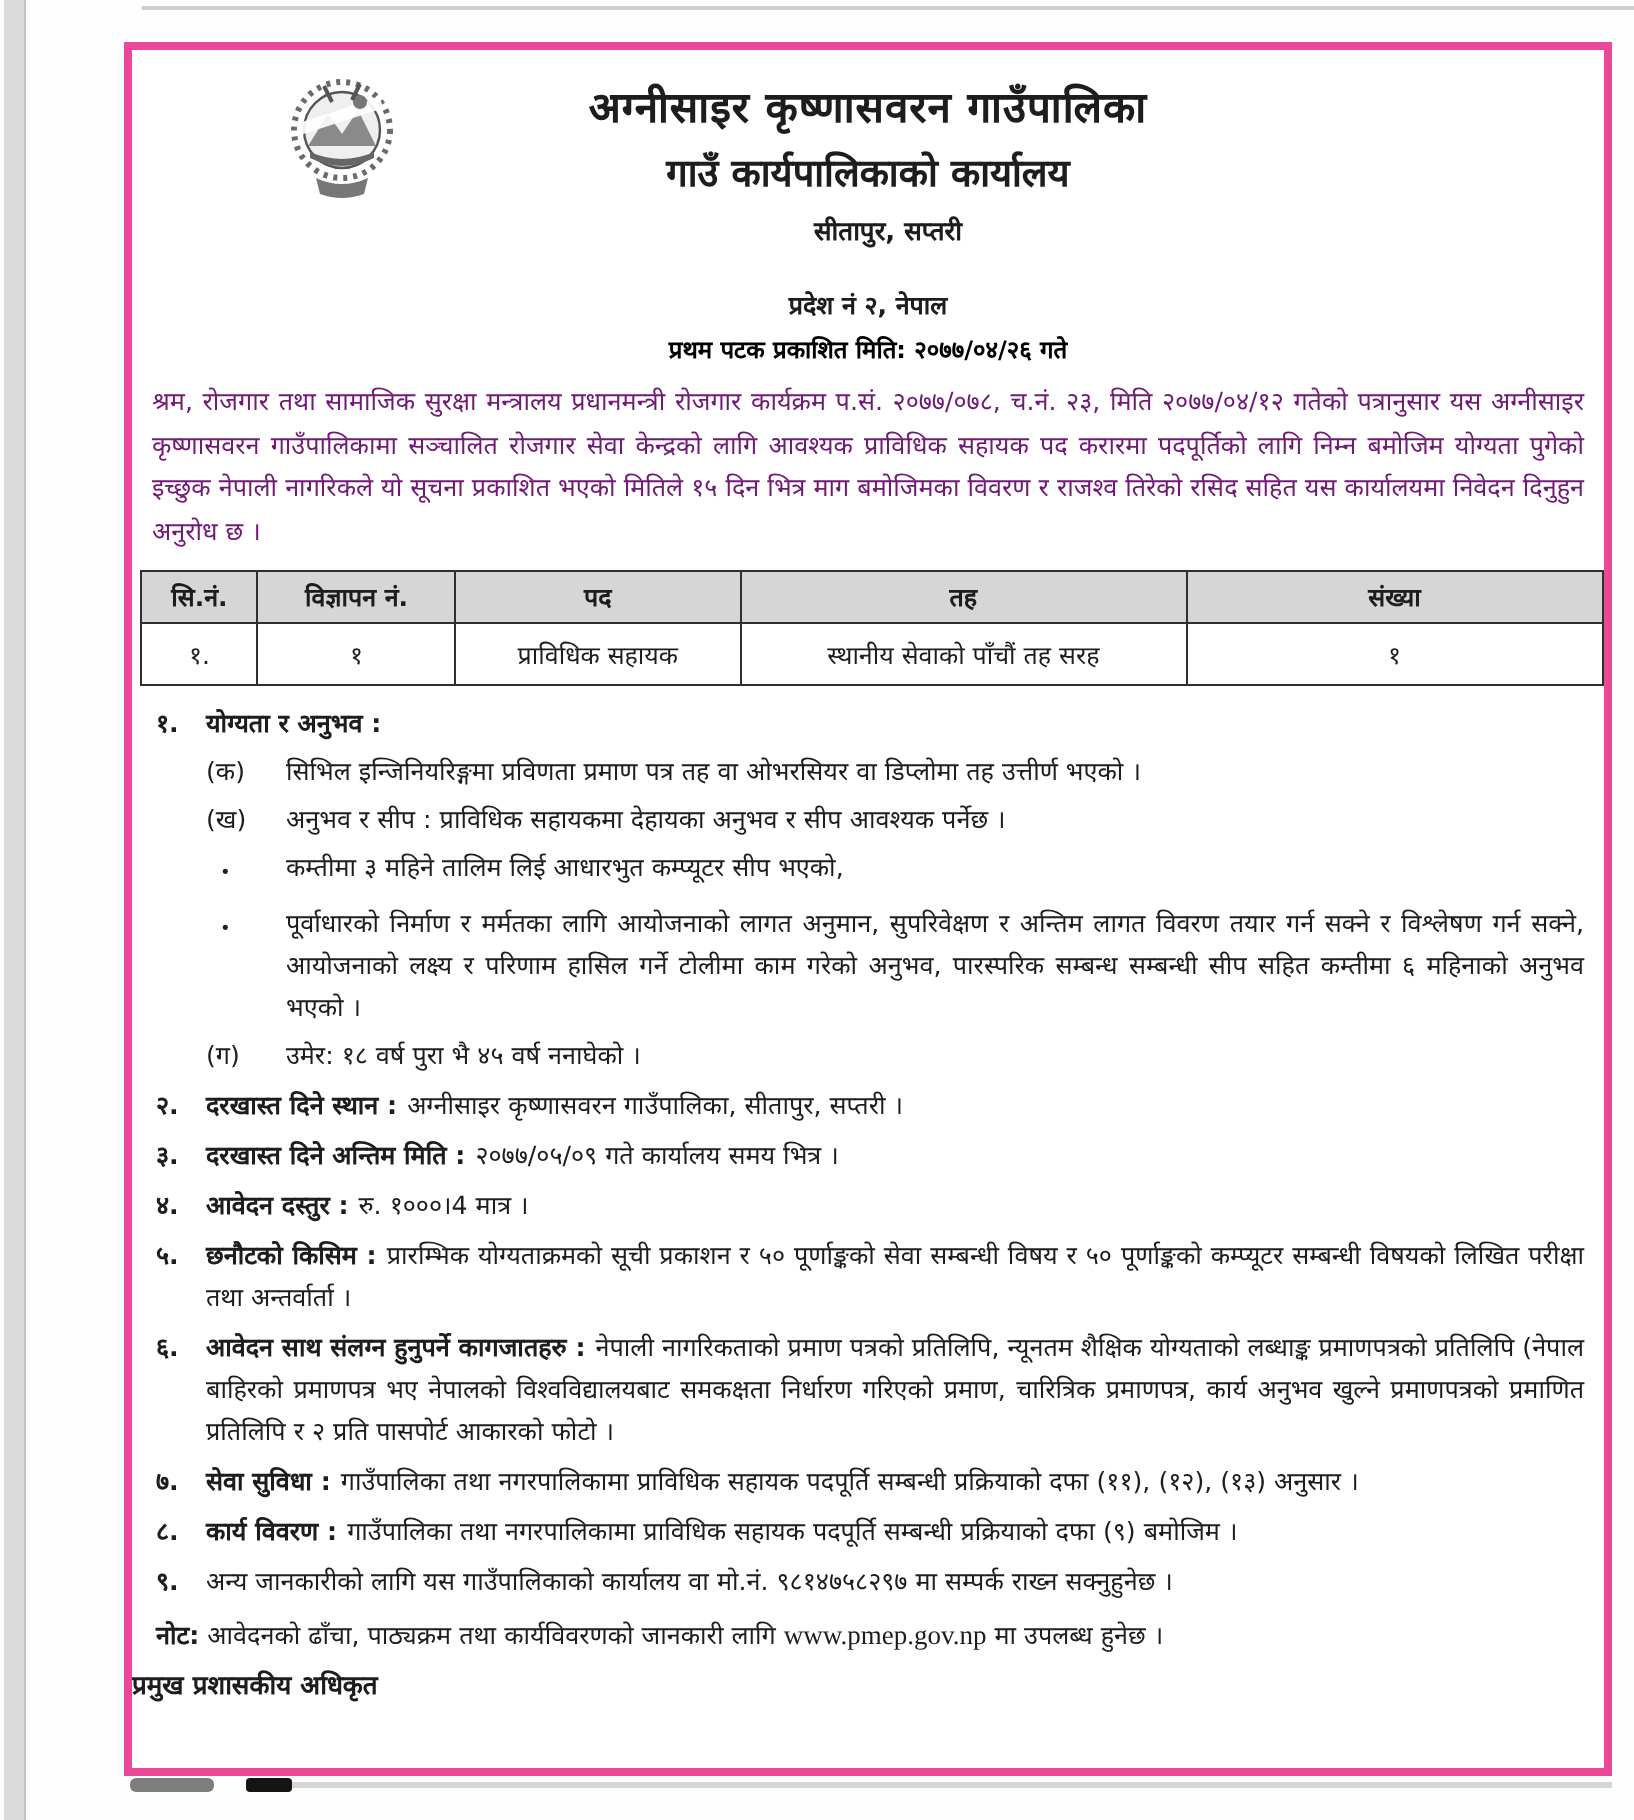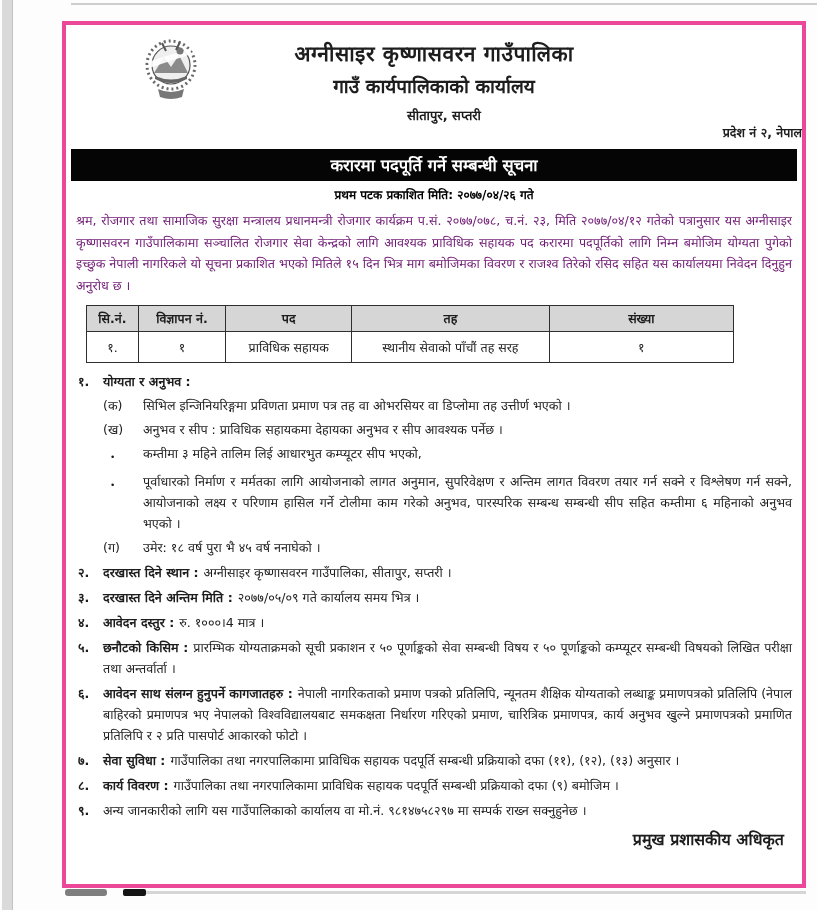--- a/index.html
+++ b/index.html
@@ -19,30 +19,30 @@
 
   
   .doc { position:absolute; left:62px; top:21px; width:744px; height:867px;
          background:#ffffff; border:4px solid #ec4899; padding:4px 0 0 0; overflow:hidden; }
 
   .doc-header { position:relative; text-align:center; padding-top:10px; }
   .emblem { position:absolute; left:76px; top:8px; width:58px; height:64px; }
   .h1 { font-size:21px; font-weight:bold; letter-spacing:.5px; }
   .h2 { font-size:19px; font-weight:bold; margin-top:6px; }
   .h3 { font-size:13px; font-weight:bold; margin-top:7px;padding-left:20px; }
-  .h4 { font-size:12.5px; font-weight:bold; margin-top:0;text-align:right; }
+  .h4 { font-size:12.5px; font-weight:bold; margin-top:20px; }
 
   .banner { margin:8px 5px 0 5px; background:#050505; color:#fff; text-align:center;
             font-size:16.5px; font-weight:bold; padding:4px 0 5px 0; }
   .published { text-align:center; font-size:12px; font-weight:bold; margin-top:5px; color:#000000; }
 
   .intro { font-size:12.6px; line-height:21.5px; text-align:justify;
            margin:7px 10px 0 10px; color:#701a75; }
 
-  table.vac { width:648px; margin:9px 4px 0 20px; border-collapse:collapse; font-size:12.5px; }
+  table.vac { width:732px; margin:9px 4px 0 4px; border-collapse:collapse; font-size:12.5px; }
   table.vac th, table.vac td { border:1.6px solid #2f2f2f; text-align:center; }
   table.vac th { background:#d6d6d6; font-weight:bold; height:26px; }
   table.vac td { height:31px; background:#fff; }
   table.vac th:nth-child(1){width:8%;} table.vac th:nth-child(2){width:13.5%;}
   table.vac th:nth-child(3){width:19.5%;} table.vac th:nth-child(4){width:30.5%;}
   table.vac th:nth-child(5){width:28.5%;}
 
   .list { margin:8px 10px 0 12px; font-size:12.6px; line-height:21px; }
   .item { display:flex; margin-top:4px; }
   .inum { width:25px; font-weight:bold; flex:none; }
@@ -50,21 +50,21 @@
   .ilabel { font-weight:bold; margin-right:5px; }
   .ilabel:empty { margin-right:0; }
   .sub { display:flex; margin:3px 0 0 25px; }
   .smark { width:40px; flex:none; }
   .smark.bullet { font-size:9px; padding-top:4px; padding-left:7px; }
   .stext { flex:1; text-align:justify; }
 
   .note { margin:8px 10px 0 12px; font-size:12.6px; }
   .note-label { font-weight:bold; margin-right:4px; }
   .note-url { font-family:"Liberation Serif", serif; font-size:13.5px; }
-  .signature { text-align:right; font-size:16px; font-weight:bold; margin:7px 18px 0 0; }
+  .signature { font-size:13px; font-weight:bold; margin:7px 18px 0 0; }
 </style>
 </head>
 <body>
 
 <div class="canvas">
 
   <div class="left-track"></div>
   <div class="top-rule"></div>
 
   <div class="doc">
@@ -81,23 +81,20 @@
           <path d="M20 6 L24 14 M38 5 L34 13" stroke="#555" stroke-width="2"></path>
           <path d="M16 52 Q29 58 42 52 L40 60 Q29 64 18 60 Z" fill="#777"></path>
         </svg>
       </div>
       <div class="h1">अग्नीसाइर कृष्णासवरन गाउँपालिका</div>
       <div class="h2">गाउँ कार्यपालिकाको कार्यालय</div>
       <div class="h3">सीतापुर, सप्तरी</div>
       <div class="h4">प्रदेश नं २, नेपाल</div>
     </div>
 
-    <div class="banner">
-      <span>करारमा पदपूर्ति गर्ने सम्बन्धी सूचना</span>
-    </div>
     <div class="published">प्रथम पटक प्रकाशित मिति: २०७७/०४/२६ गते</div>
 
     <p class="intro">श्रम, रोजगार तथा सामाजिक सुरक्षा मन्त्रालय प्रधानमन्त्री रोजगार कार्यक्रम प.सं. २०७७/०७८, च.नं. २३, मिति २०७७/०४/१२ गतेको पत्रानुसार यस अग्नीसाइर कृष्णासवरन गाउँपालिकामा सञ्चालित रोजगार सेवा केन्द्रको लागि आवश्यक प्राविधिक सहायक पद करारमा पदपूर्तिको लागि निम्न बमोजिम योग्यता पुगेको इच्छुक नेपाली नागरिकले यो सूचना प्रकाशित भएको मितिले १५ दिन भित्र माग बमोजिमका विवरण र राजश्व तिरेको रसिद सहित यस कार्यालयमा निवेदन दिनुहुन अनुरोध छ ।</p>
 
     <table class="vac">
       <thead>
         <tr>
           <th>सि.नं.</th>
           <th>विज्ञापन नं.</th>
           <th>पद</th>
@@ -170,20 +167,23 @@
       <div class="item">
         <span class="inum">८.</span>
         <span class="itext"><b class="ilabel">कार्य विवरण :</b><span>गाउँपालिका तथा नगरपालिकामा प्राविधिक सहायक पदपूर्ति सम्बन्धी प्रक्रियाको दफा (९) बमोजिम ।</span></span>
       </div>
       <div class="item">
         <span class="inum">९.</span>
         <span class="itext"><b class="ilabel"></b><span>अन्य जानकारीको लागि यस गाउँपालिकाको कार्यालय वा मो.नं. ९८१४७५८२९७ मा सम्पर्क राख्न सक्नुहुनेछ ।</span></span>
       </div>
     </div>
 
+    <div class="note">
+      <span class="note-label">नोट:</span><span>आवेदनको ढाँचा, पाठ्यक्रम तथा कार्यविवरणको जानकारी लागि </span><span class="note-url">www.pmep.gov.np</span><span> मा उपलब्ध हुनेछ ।</span>
+    </div>
 
     <div class="signature">प्रमुख प्रशासकीय अधिकृत</div>
   </div>
 
   <div class="hthumb1"></div>
   <div class="hthumb2"></div>
   <div class="htrack"></div>
 </div>
 
 </body></html>

